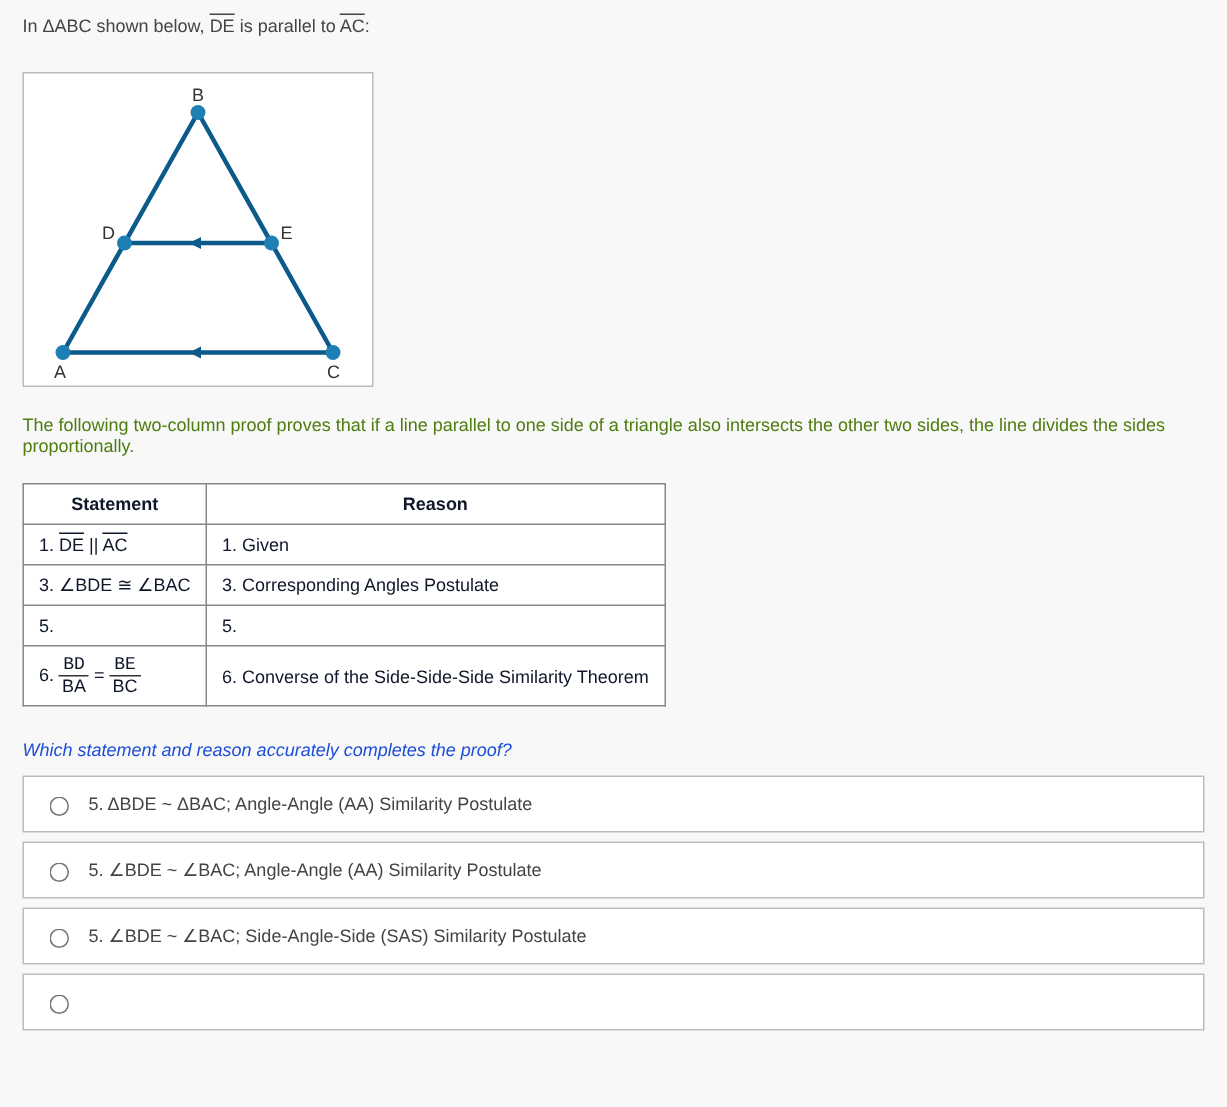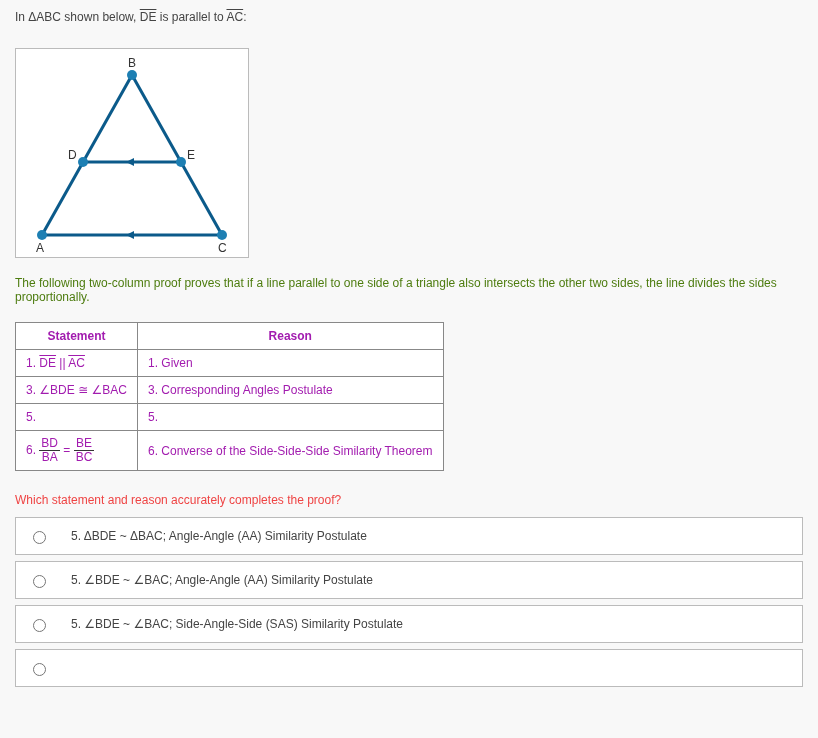--- a/index.html
+++ b/index.html
@@ -38,47 +38,48 @@
     border-collapse: collapse;
     margin-bottom: 22px;
   }
   table.proof th, table.proof td {
     border: 1px solid #888;
     padding: 6px 10px;
     font-size: 12px;
     text-align: left;
     vertical-align: middle;
     background: #fff;
-    color: #a21caf;
+    color: #0f172a;
   }
   table.proof th {
     font-weight: bold;
     text-align: center;
   }
   .frac {
     display: inline-block;
     vertical-align: middle;
     text-align: center;
     line-height: 1.1;
   }
-  .frac .num { display:block; border-bottom:1px solid #333; padding:0 2px;}
+  .frac .num { display:block; border-bottom:1px solid #333; padding:0 2px;font-family:Liberation Mono, monospace;}
   .frac .den { display:block; padding:0 2px;}
   .angle { font-family: Arial, sans-serif; }
   .question-prompt {
-    color: #ef4444;
+    color: #1d4ed8;
     margin: 8px 0 10px 0;
+    font-style: italic;
   }
   .choice-row {
     border: 1px solid #bbb;
     background: #fff;
     padding: 10px 12px;
     margin-bottom: 6px;
     display: flex;
     align-items: center;
-    gap: 22px;
+    gap: 10px;
     font-size: 12px;
     color: #444;
   }
   .choice-row input[type=radio]{
     accent-color: #555;
   }
 </style>
 </head>
 <body>
 

